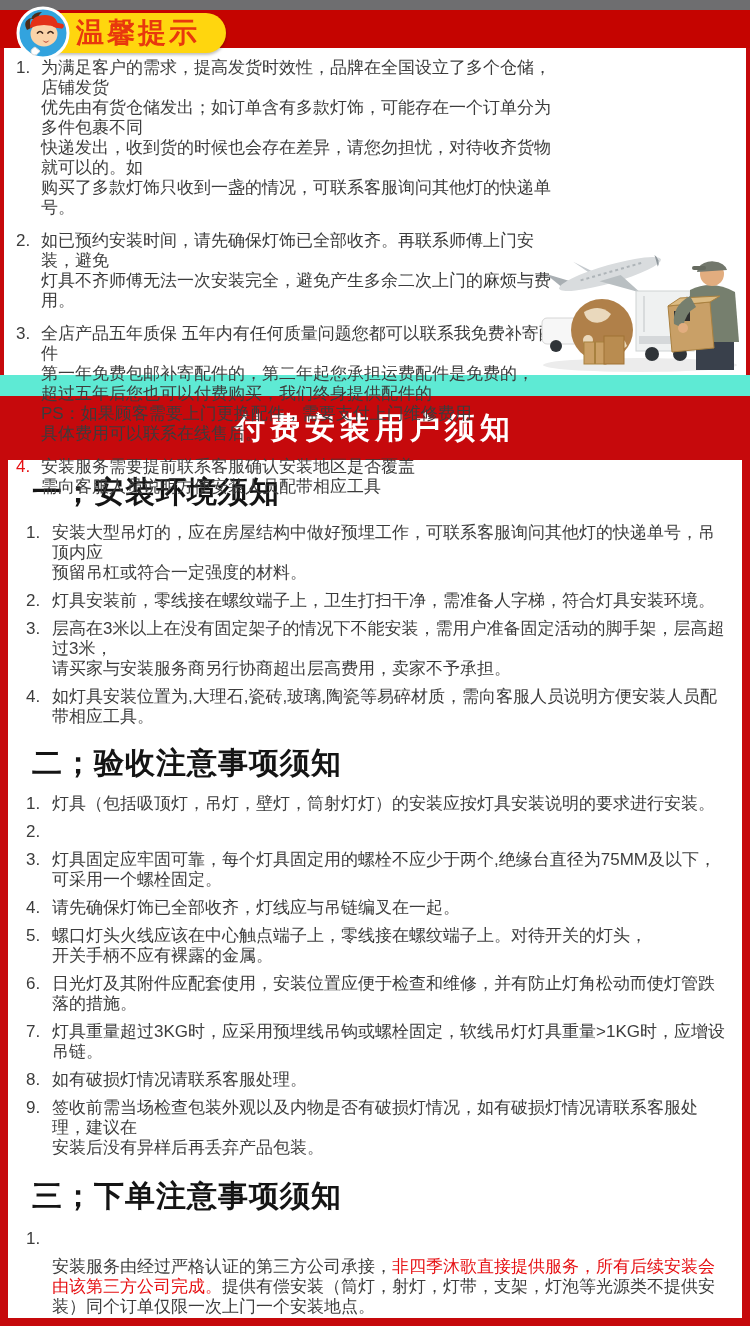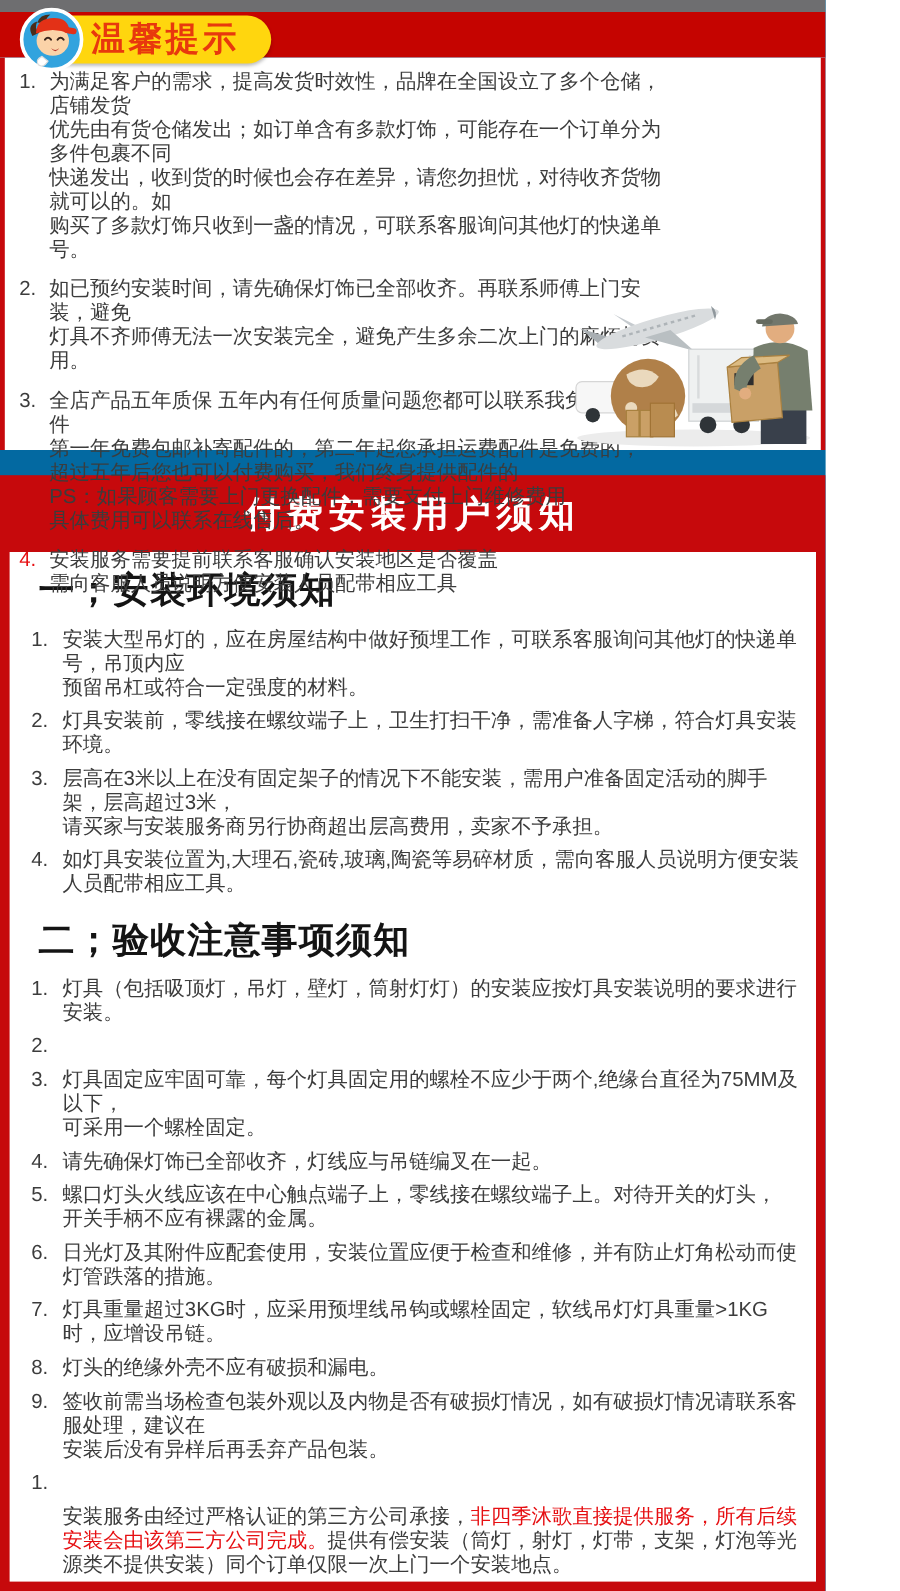--- a/index.html
+++ b/index.html
@@ -1,16 +1,16 @@
 <!DOCTYPE html>
 <html><head>
 <meta charset="utf-8">
 <style>
   html,body{margin:0;padding:0;background:#fff;}
-  .page{width:688px;height:1326px;position:relative;overflow:hidden;background:#0369a1;
+  .page{width:750px;height:1326px;position:relative;overflow:hidden;background:#5eead4;
         font-family:"Liberation Sans",sans-serif;}
   
   .graybar{height:10px;background:#6e6e70;}
   .redbar{height:38px;background:#c50400;position:relative;}
   .badge{position:absolute;left:16px;top:-4px;display:flex;align-items:center;z-index:5;}
   .badge-pill{background:#ffd60e;border-radius:23px;height:40px;line-height:40px;
               padding:0 26px 0 40px;margin-left:-34px;font-size:28px;font-weight:bold;
               color:#e8380d;letter-spacing:3px;box-shadow:0 2px 3px rgba(0,0,0,.25);}
   .mascot{width:54px;height:54px;position:relative;z-index:6;flex:none;}
   
@@ -191,28 +191,29 @@
       <div class="sec-item">
         <span class="sec-num">6.</span>
         <span class="sec-text">日光灯及其附件应配套使用，安装位置应便于检查和维修，并有防止灯角松动而使灯管跌落的措施。</span>
       </div>
       <div class="sec-item">
         <span class="sec-num">7.</span>
         <span class="sec-text">灯具重量超过3KG时，应采用预埋线吊钩或螺栓固定，软线吊灯灯具重量&gt;1KG时，应增设吊链。</span>
       </div>
       <div class="sec-item">
         <span class="sec-num">8.</span>
-        <span class="sec-text">灯头的绝缘外壳不应有破损和漏电。</span>
+        <span class="sec-text">如有破损灯情况请联系客服处理。</span>
       </div>
       <div class="sec-item">
         <span class="sec-num">9.</span>
         <span class="sec-text">签收前需当场检查包装外观以及内物是否有破损灯情况，如有破损灯情况请联系客服处理，建议在
 安装后没有异样后再丢弃产品包装。</span>
       </div>
 
+      <div class="sec-heading h3">三；下单注意事项须知</div>
       <div class="sec-item">
         <span class="sec-num">1.</span>
         <span class="sec-text-flow"><span>安装服务由经过严格认证的第三方公司承接，</span><span class="inline-red">非四季沐歌直接提供服务，所有后续安装会由该第三方公司完成。</span><span>提供有偿安装（筒灯，射灯，灯带，支架，灯泡等光源类不提供安装）同个订单仅限一次上门一个安装地点。</span></span>
       </div>
       <div class="sec-item">
         <span class="sec-num">2.</span>
         <span class="sec-text">安装人员在层高三米以下对灯具的组装；安装与调试。不含拆旧费用。</span>
       </div>
 
     </div>

